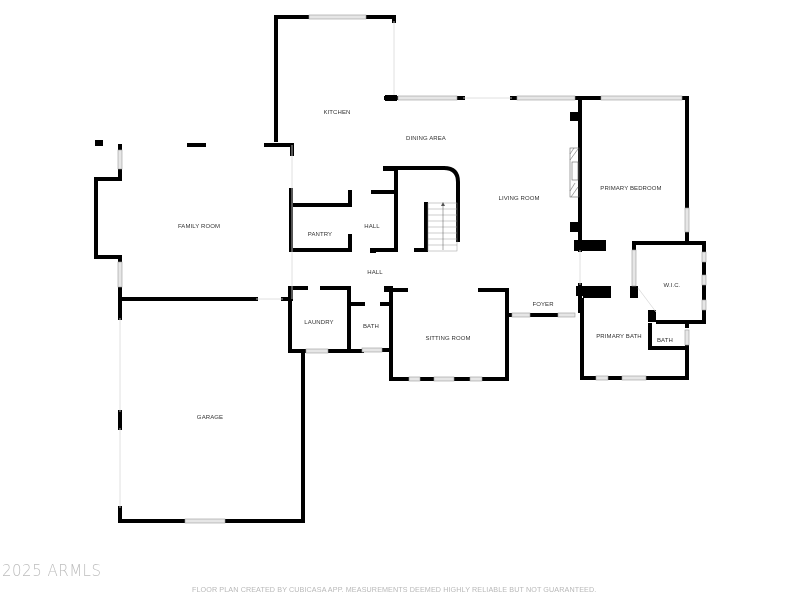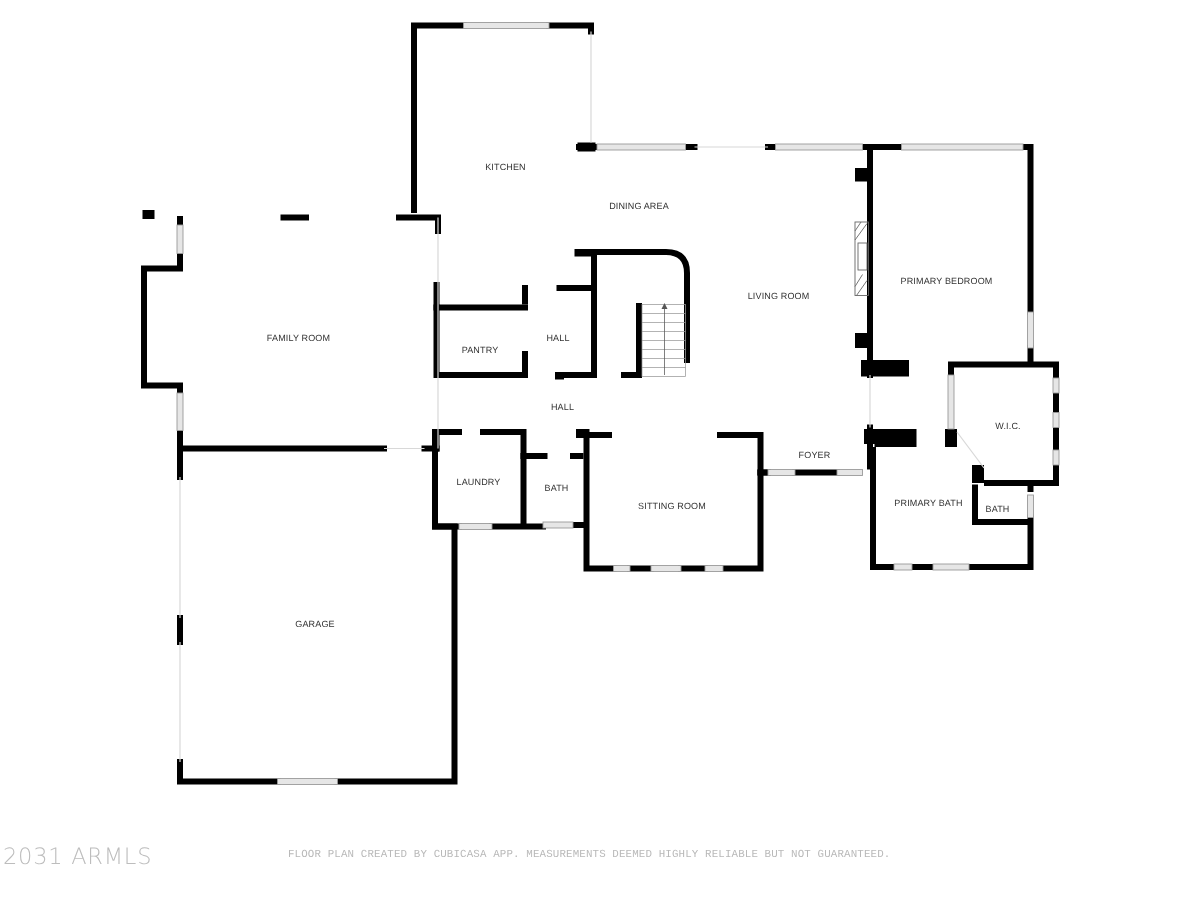--- a/index.html
+++ b/index.html
@@ -1,20 +1,20 @@
 <!DOCTYPE html>
 <html><head>
 <meta charset="utf-8">
 <style>
   html, body { margin: 0; padding: 0; background: #ffffff; }
   body { width: 800px; height: 600px; position: relative; overflow: hidden; font-family: "Liberation Sans", sans-serif; }
   #plan { position: absolute; left: 0; top: 0; width: 800px; height: 600px; }
   .room-label { position: absolute; font-family: "Liberation Sans", sans-serif; font-size: 6px; color: #333; letter-spacing: 0.1px; white-space: nowrap; transform: translate(-50%, -50%); }
   .watermark { position: absolute; left: 2px; top: 562px; font-family: "DejaVu Sans", sans-serif; font-size: 15px; color: #bdbdbd; letter-spacing: 0.5px; font-weight: 300; }
-  .disclaimer { position: absolute; left: 192px; top: 566px; font-family: Liberation Mono, monospace; font-size: 7.2px; color: #b9b9b9; letter-spacing: 0.1px; white-space: nowrap; }
+  .disclaimer { position: absolute; left: 192px; top: 585px; font-family: Liberation Sans, sans-serif; font-size: 7.2px; color: #b9b9b9; letter-spacing: 0.1px; white-space: nowrap; }
 </style>
 </head>
 <body>
 
 <svg id="plan" viewBox="0 0 800 600" xmlns="http://www.w3.org/2000/svg">
   <g stroke="#000" stroke-width="4" fill="none" stroke-linecap="square">
 
     <polyline points="276,140 276,17 309,17"></polyline>
     <polyline points="366,17 394,17 394,21"></polyline>
 
@@ -164,14 +164,14 @@
     <div class="room-label" style="left: 672px; top: 285px;">W.I.C.</div>
     <div class="room-label" style="left: 543px; top: 304px;">FOYER</div>
     <div class="room-label" style="left: 319px; top: 322px;">LAUNDRY</div>
     <div class="room-label" style="left: 371px; top: 326px;">BATH</div>
     <div class="room-label" style="left: 448px; top: 338px;">SITTING ROOM</div>
     <div class="room-label" style="left: 619px; top: 336px;">PRIMARY BATH</div>
     <div class="room-label" style="left: 665px; top: 340px;">BATH</div>
     <div class="room-label" style="left: 210px; top: 417px;">GARAGE</div>
   </div>
 
-<div class="watermark">2031 ARMLS</div>
+<div class="watermark">2025 ARMLS</div>
 <div class="disclaimer">FLOOR PLAN CREATED BY CUBICASA APP. MEASUREMENTS DEEMED HIGHLY RELIABLE BUT NOT GUARANTEED.</div>
 
 </body></html>

